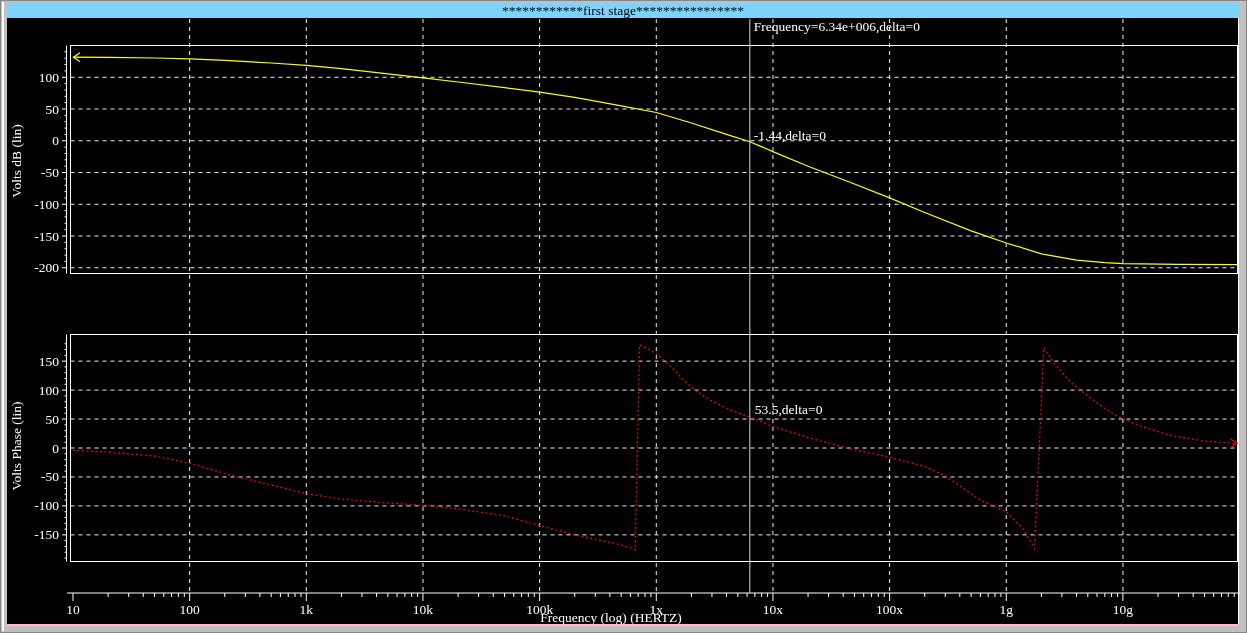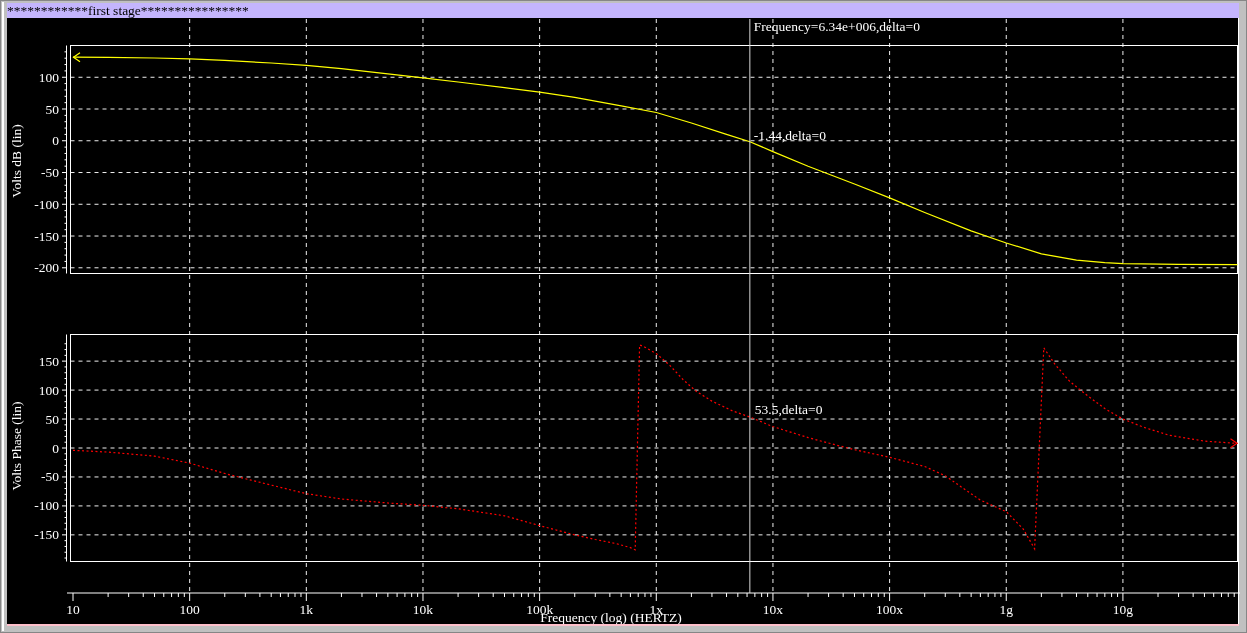--- a/index.html
+++ b/index.html
@@ -1,20 +1,20 @@
 <!DOCTYPE html>
 <html><head>
 <meta charset="utf-8">
 <style>
   html,body{margin:0;padding:0;background:#555;}
   .window{position:relative;width:1245px;height:631px;background:#c0c0c0;border:1px solid #868686;overflow:hidden;
           font-family:"Liberation Serif",serif;}
   .window::before{content:"";position:absolute;left:1px;top:1px;bottom:1px;width:2px;background:#ffffff;z-index:3;}
-  .titlebar{position:absolute;left:6px;right:7px;top:2px;height:15px;background:#c4b5fd;z-index:2;
-            text-align:left;color:#000;font-size:13.5px;line-height:15px;white-space:nowrap;overflow:hidden;}
+  .titlebar{position:absolute;left:6px;right:7px;top:2px;height:15px;background:#7dd3fc;z-index:2;
+            text-align:center;color:#000;font-size:13.5px;line-height:15px;white-space:nowrap;overflow:hidden;}
   .client{position:absolute;left:6px;right:7px;top:17px;bottom:8px;background:#000;border-right:1px solid #fff;z-index:1;}
   .bottom-accent{position:absolute;left:6px;right:7px;bottom:6px;height:2px;background:#ffc0cb;z-index:2;}
   svg#plot{position:absolute;left:0;top:0;z-index:2;}
   svg text{fill:#ffffff;font-family:"Liberation Serif",serif;font-size:13.5px;}
   .grid{stroke:#efefef;stroke-width:1;stroke-dasharray:4 4;}
   .tick{stroke:#ffffff;stroke-width:1;}
   .frame{fill:none;stroke:#ffffff;stroke-width:1;}
   .cursor{stroke:#d8d8d8;stroke-width:1;}
 </style>
 </head>

